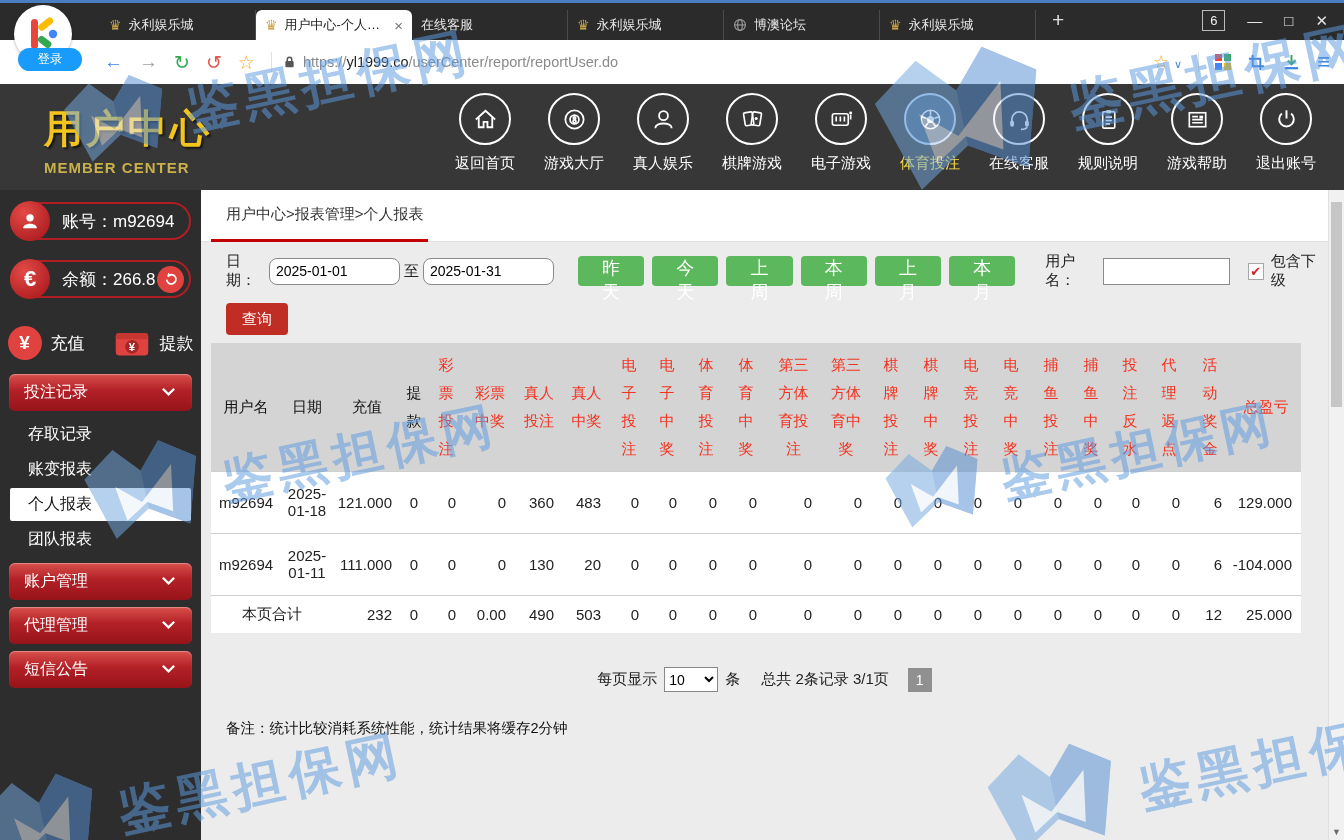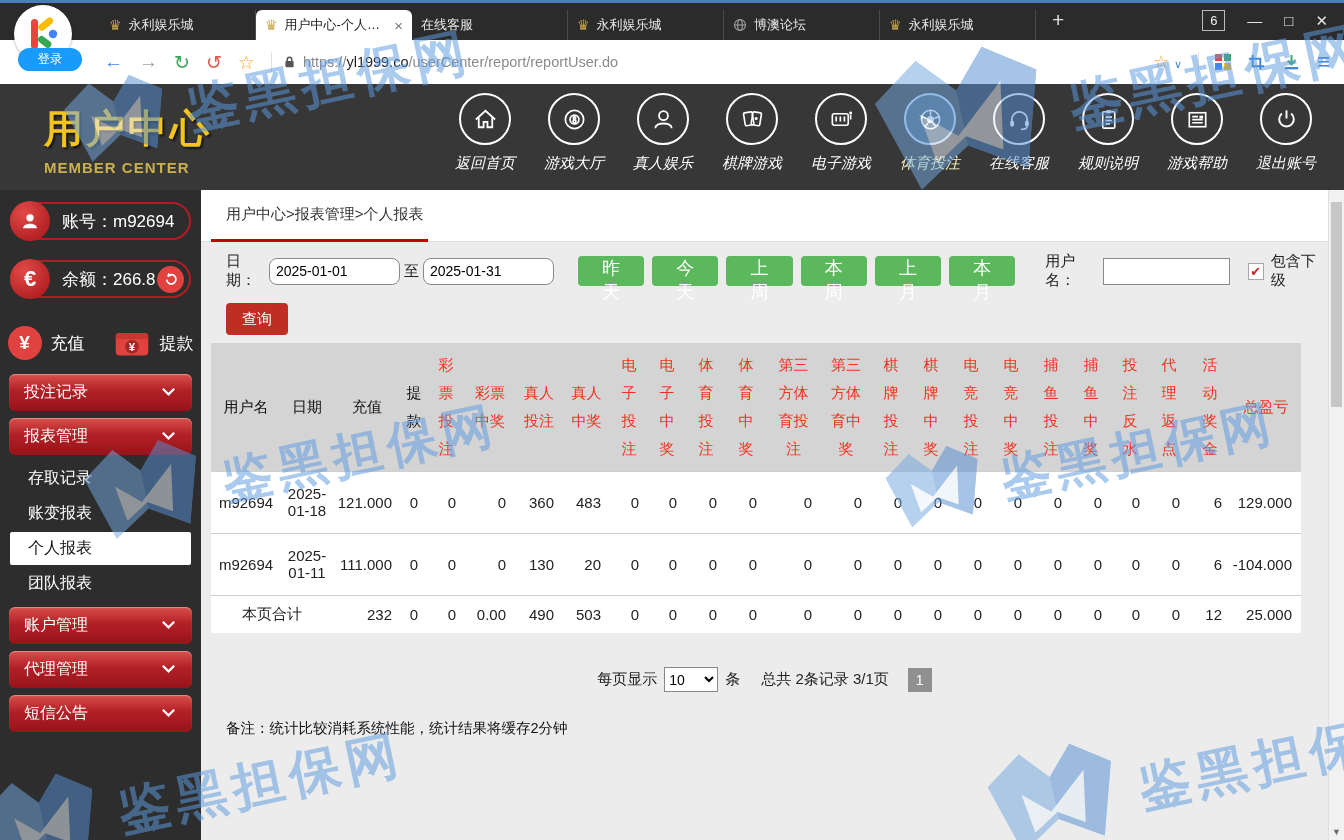--- a/index.html
+++ b/index.html
@@ -34,25 +34,25 @@
                   z-index:30; display:flex; align-items:center; justify-content:center; box-shadow:0 1px 3px rgba(0,0,0,.3); }
   .login-pill { position:absolute; left:18px; top:48px; width:64px; height:23px; background:#199bfb; color:#fff;
                 border-radius:12px; font-size:12.5px; display:flex; align-items:center; justify-content:center; z-index:31; cursor:pointer; }
 
   
   .site-header { position:relative; height:106px; background:#373737; }
   .logo-block { position:absolute; left:44px; top:18px; }
   .logo-cn { font-size:39px; font-weight:bold; color:#f2c41d; letter-spacing:3px; text-shadow:2px 2px 2px rgba(0,0,0,.6); }
   .logo-en { font-size:15px; font-weight:bold; color:#c9b04a; letter-spacing:1px; margin-top:3px; }
   .main-nav { position:absolute; right:26px; top:9px; display:flex; gap:25px; }
-  .nav-item { width:64px; text-align:center; cursor:pointer;font-style:italic; }
+  .nav-item { width:64px; text-align:center; cursor:pointer; }
   .nav-circle { width:52px; height:52px; border:2px solid #fff; border-radius:50%; margin:0 auto;
                 display:flex; align-items:center; justify-content:center; }
   .nav-label { color:#fff; font-size:15px; margin-top:9px; white-space:nowrap; }
-  .nav-item.hl .nav-label { color:#fef9c3; }
+  .nav-item.hl .nav-label { color:#fde047; }
   .nav-item.hl .nav-circle { background:rgba(93,159,232,.35); border-color:#b9d4f1; }
 
   
   .site-body { display:flex; height:650px; }
   .sidebar { width:201px; background:#2d2d2d; flex:none; padding-top:6px; }
   .pill { margin:0 10px; height:38px; border:2px solid #b01e24; border-radius:20px; display:flex; align-items:center;
           color:#fff; font-size:17px; }
   .pill.acc { margin-top:6px; } .pill.bal { margin-top:20px; }
   .red-circle { width:40px; height:40px; background:radial-gradient(circle at 35% 30%, #e24a46, #a31318); border-radius:50%;
                 flex:none; margin-left:-2px; display:flex; align-items:center; justify-content:center; color:#fff; }
@@ -347,26 +347,20 @@
             <rect x="1" y="4" width="26" height="5" rx="2.5" fill="#c73631"></rect>
             <circle cx="14" cy="15" r="5.5" fill="#a32724"></circle>
             <text x="14" y="18.3" font-size="9" fill="#fff" text-anchor="middle" font-weight="bold">¥</text>
           </svg>
           <span>提款</span>
         </span>
       </div>
       <div class="menu">
           <div class="mgroup">
             <span>投注记录</span>
-            <span style="margin-left: auto;"><svg width="17" height="12" viewBox="0 0 18 12" fill="none" stroke="#fff" stroke-width="2.4">
-                <path d="M3 2.5 l6 6 6-6"></path>
-              </svg></span>
-          </div>
-          <div class="mgroup">
-            <span>报表管理</span>
             <span style="margin-left: auto;"><svg width="17" height="12" viewBox="0 0 18 12" fill="none" stroke="#fff" stroke-width="2.4">
                 <path d="M3 2.5 l6 6 6-6"></path>
               </svg></span>
           </div>
           <div class="msub">存取记录</div>
           <div class="msub">账变报表</div>
           <div class="msub active">个人报表</div>
           <div class="msub">团队报表</div>
           <div class="mgroup">
             <span>账户管理</span>

